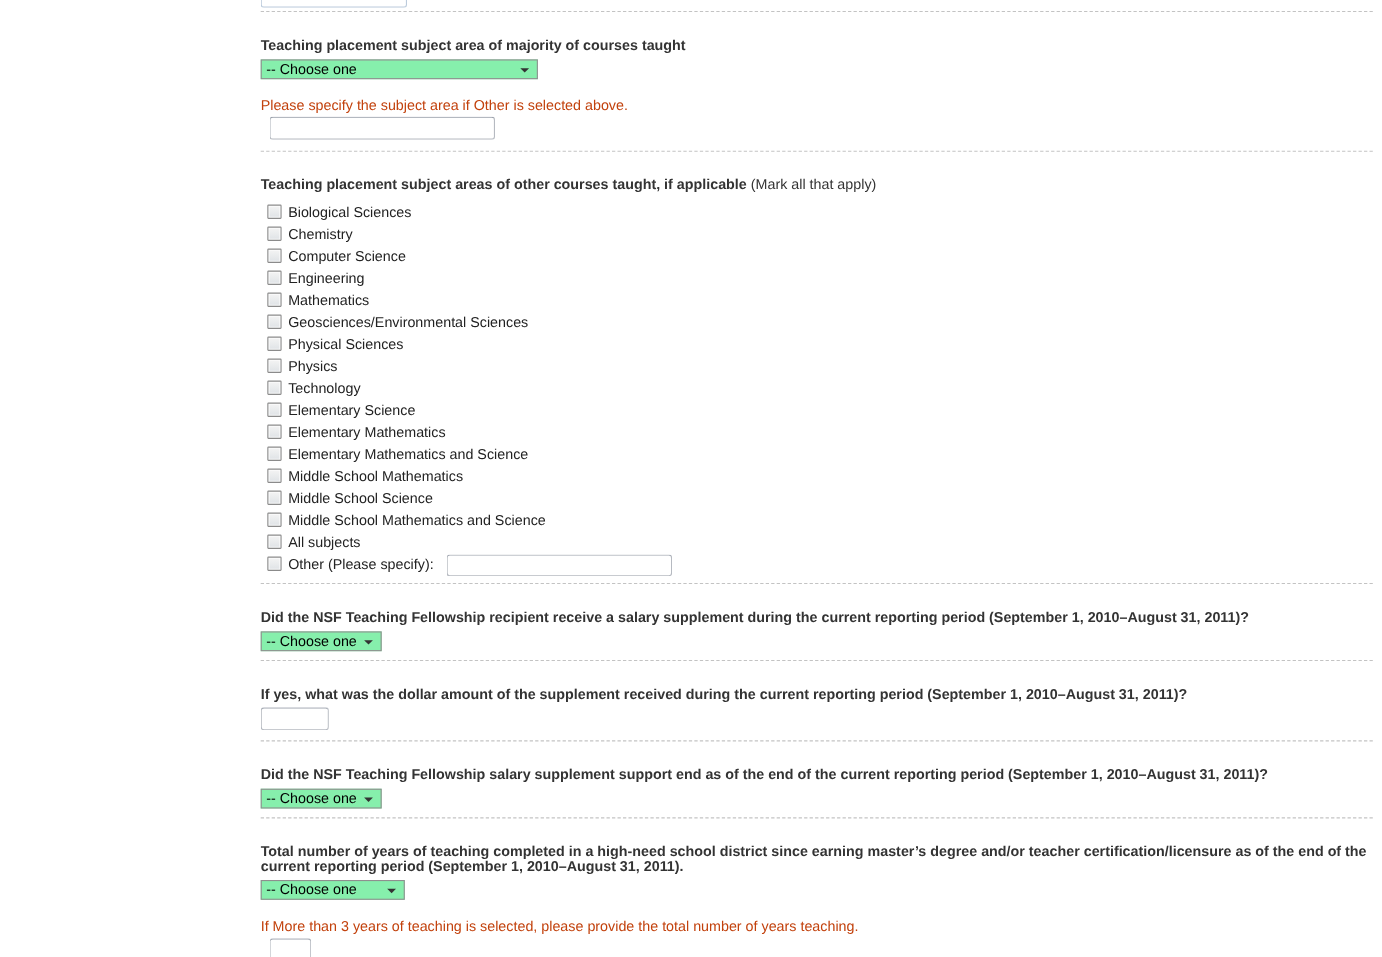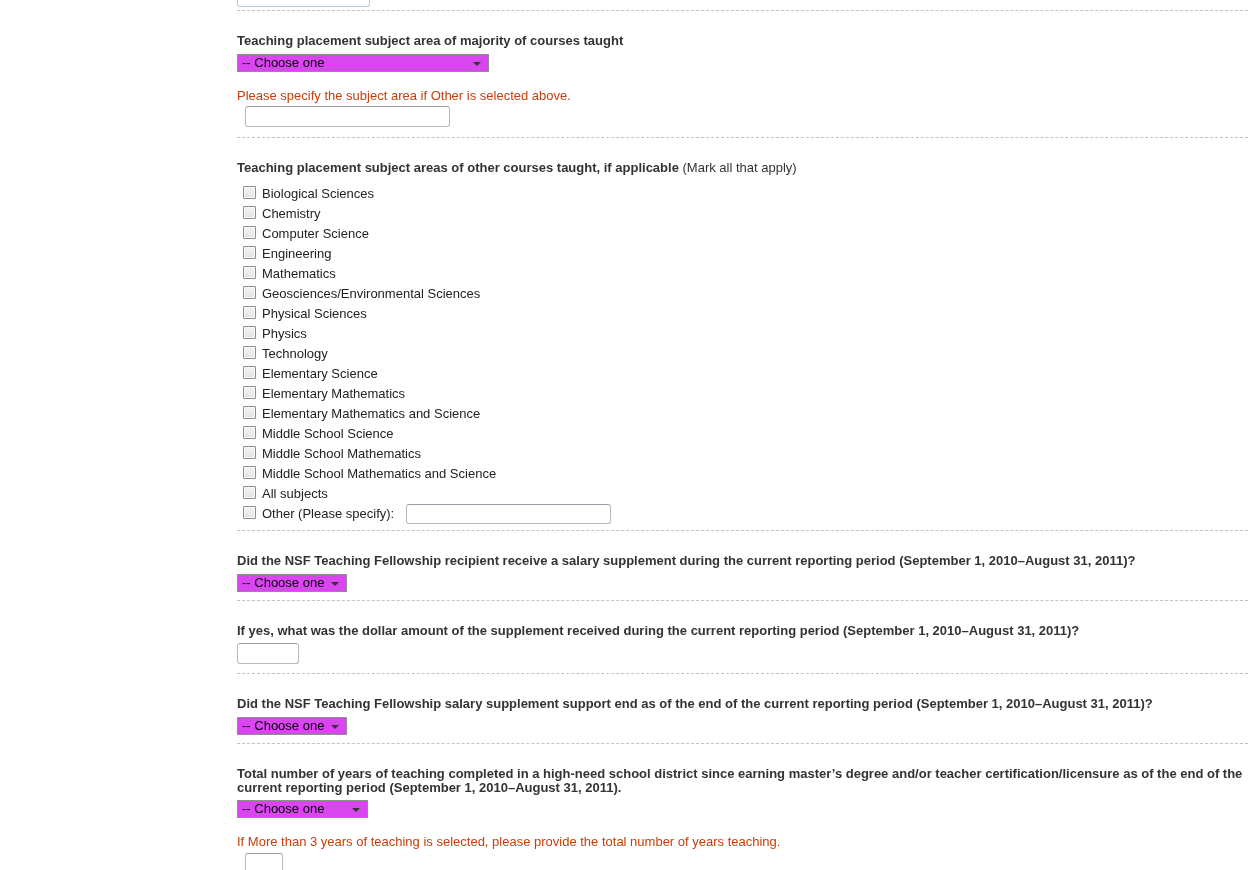--- a/index.html
+++ b/index.html
@@ -24,21 +24,21 @@
     margin-bottom: 3px;
     background: #fff;
   }
   .qhead { font-weight: bold; color: #333; line-height: 14px; margin-top: 23px; }
   .qhead .normal { font-weight: normal; }
   .plain { color: #c2410c; line-height: 14px; margin-top: 17px; }
 
   
   .sel {
     position: relative; display: block; height: 18px;
-    border: 1px solid #8f8f8f; background: #d946ef;
+    border: 1px solid #8f8f8f; background: #86efac;
     padding: 1px 20px 1px 4px; line-height: 14px;
     color: #000; cursor: default; margin-top: 6px;
   }
   .sel .arrow {
     position: absolute; right: 7px; top: 7px; width: 0; height: 0;
     border-left: 4px solid transparent; border-right: 4px solid transparent;
     border-top: 4px solid #333;
   }
   .w252 { width: 252px; }
   .w110 { width: 110px; }
@@ -111,22 +111,22 @@
       <label class="cbrow"><span class="cb"></span><span class="cblabel">Computer Science</span></label>
       <label class="cbrow"><span class="cb"></span><span class="cblabel">Engineering</span></label>
       <label class="cbrow"><span class="cb"></span><span class="cblabel">Mathematics</span></label>
       <label class="cbrow"><span class="cb"></span><span class="cblabel">Geosciences/Environmental Sciences</span></label>
       <label class="cbrow"><span class="cb"></span><span class="cblabel">Physical Sciences</span></label>
       <label class="cbrow"><span class="cb"></span><span class="cblabel">Physics</span></label>
       <label class="cbrow"><span class="cb"></span><span class="cblabel">Technology</span></label>
       <label class="cbrow"><span class="cb"></span><span class="cblabel">Elementary Science</span></label>
       <label class="cbrow"><span class="cb"></span><span class="cblabel">Elementary Mathematics</span></label>
       <label class="cbrow"><span class="cb"></span><span class="cblabel">Elementary Mathematics and Science</span></label>
+      <label class="cbrow"><span class="cb"></span><span class="cblabel">Middle School Mathematics</span></label>
       <label class="cbrow"><span class="cb"></span><span class="cblabel">Middle School Science</span></label>
-      <label class="cbrow"><span class="cb"></span><span class="cblabel">Middle School Mathematics</span></label>
       <label class="cbrow"><span class="cb"></span><span class="cblabel">Middle School Mathematics and Science</span></label>
       <label class="cbrow"><span class="cb"></span><span class="cblabel">All subjects</span></label>
       <label class="cbrow">
         <span class="cb"></span><span class="cblabel">Other (Please specify):</span><input type="text" class="txt txt-inline" value="" style="">
       </label>
     </div>
   </div>
   <hr class="sep">
 
   <div>

